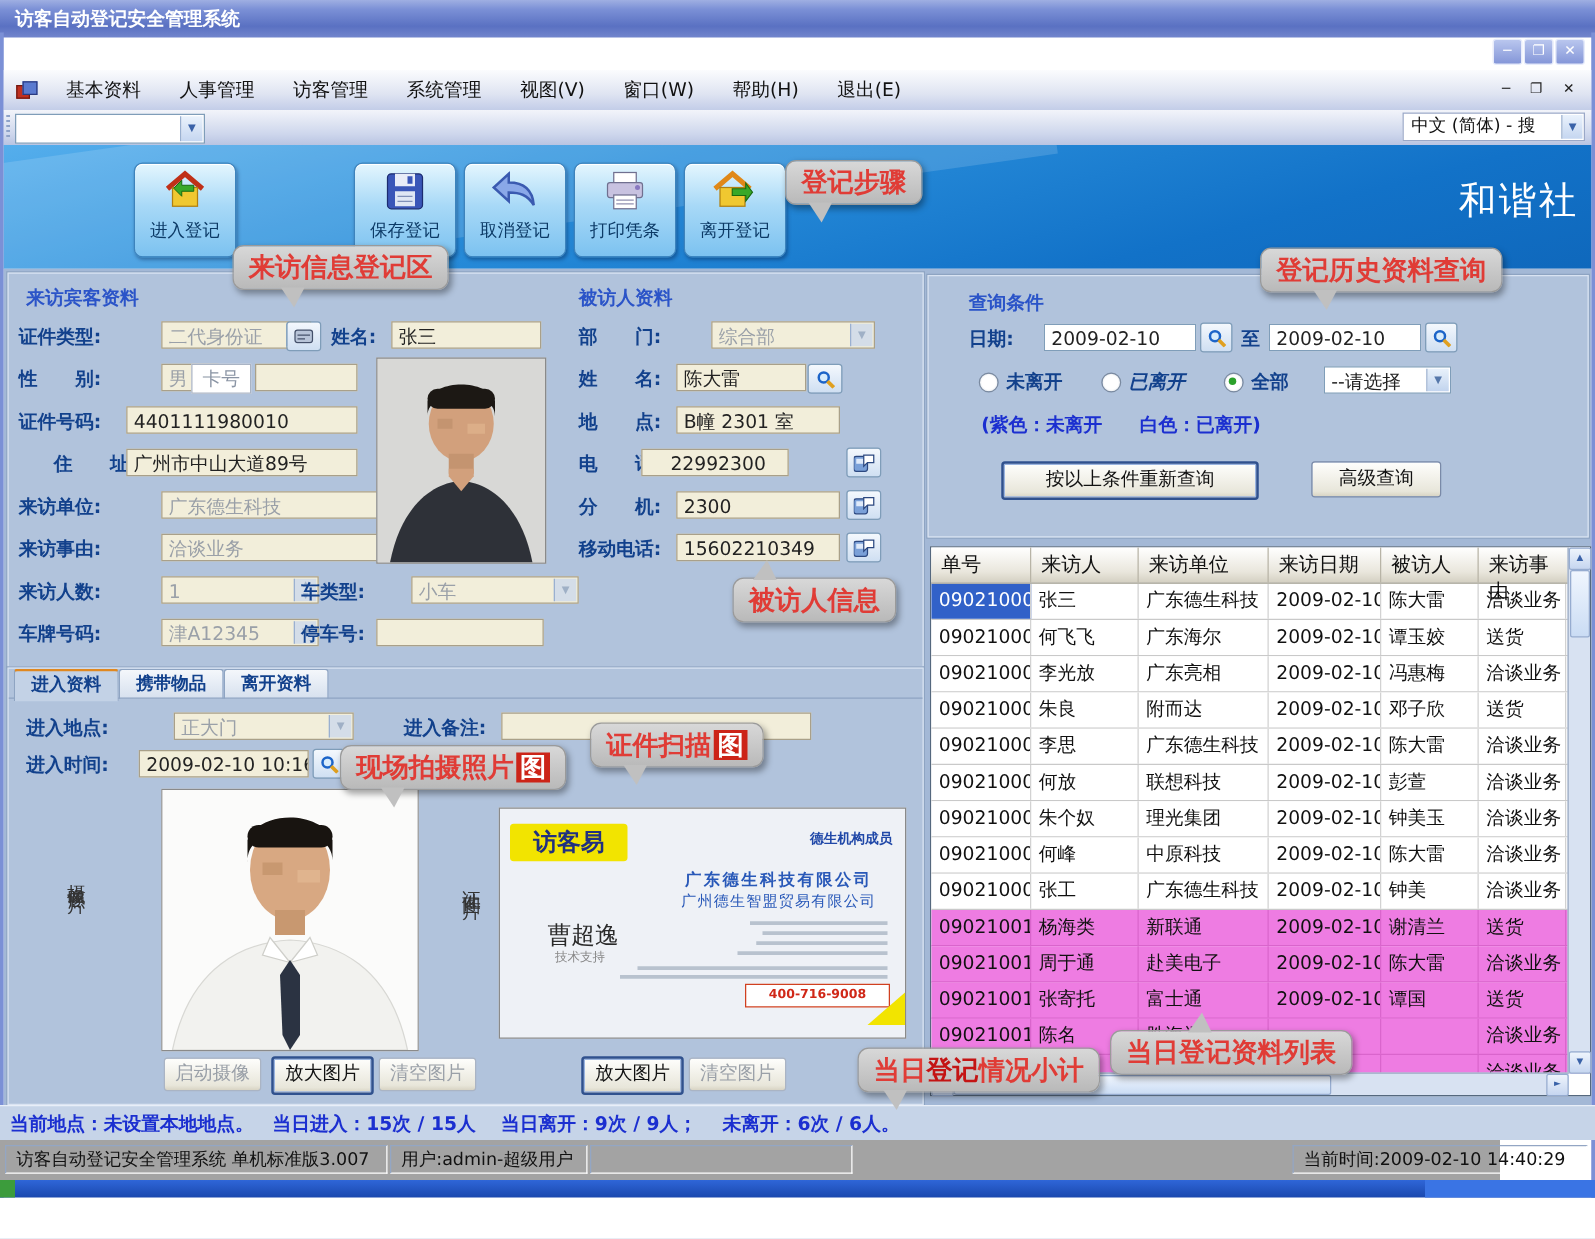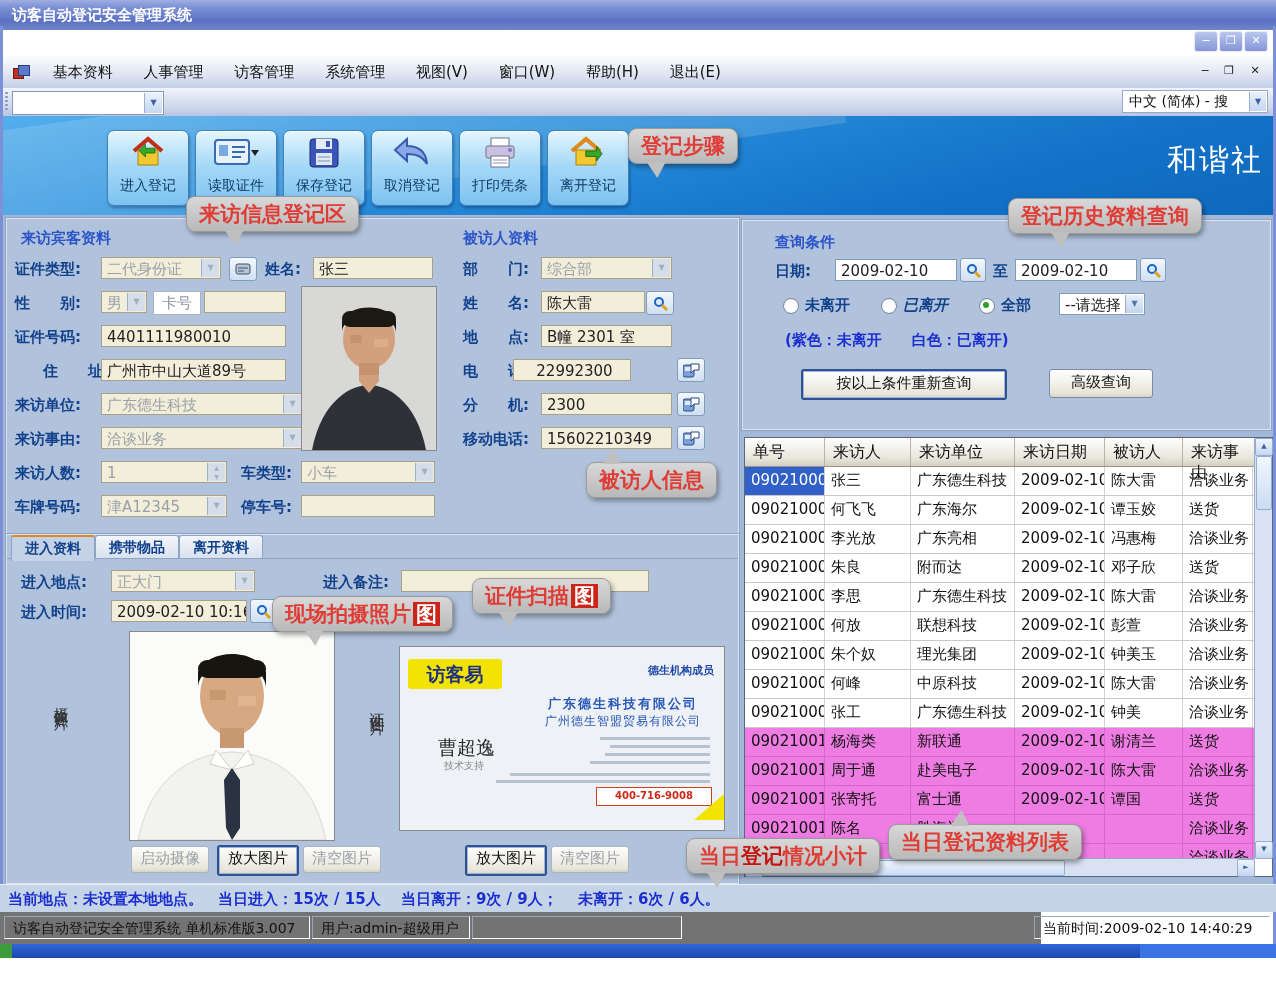--- a/index.html
+++ b/index.html
@@ -42,21 +42,21 @@
   .bigbtn .lb{line-height:20px;}
 
   
   .content{left:3px;top:215px;width:1270px;height:669px;background:#a3b8d6;}
   .panel{position:absolute;background:#b1c3dc;border:1px solid #d9e3f2;box-shadow:0 0 0 1px #8ea4c2;}
   .sect{color:#2b54c8;font-weight:bold;font-size:15px;}
   .lbl{color:#12418c;font-weight:bold;font-size:15px;}
   .inp{background:#f2eeda;border:1px solid #a9a089;height:22px;line-height:22px;font-size:15px;
        padding-left:5px;box-sizing:border-box;color:#222;overflow:hidden;white-space:nowrap;}
   .inp.white{background:#fff;border:1px solid #7f9db9;}
-  .inp.dis{color:#9aa0a8;}
+  .inp.dis{color:#9aa0a8;margin-left:28px;}
   .cmbbtn{position:absolute;right:1px;top:1px;bottom:1px;width:17px;
     background:linear-gradient(#e8f1fb,#c2d4ee);border-left:1px solid #9ab0d0;color:#5577aa;
     font-size:8px;text-align:center;line-height:18px;}
   .cmbbtn.dis{color:#9fb0c6;background:#d4dde8;}
   .sq{position:absolute;width:26px;height:22px;background:linear-gradient(#f4f8fd,#cfdff2);
     border:1px solid #7f9db9;border-radius:3px;display:flex;align-items:center;justify-content:center;}
   .radio{display:inline-flex;align-items:center;gap:6px;color:#12418c;font-weight:bold;font-size:15px;}
   .rdot{width:14px;height:14px;border-radius:50%;background:radial-gradient(#fff 55%,#cdd4dc);border:1px solid #7a8aa0;position:relative;}
   .radio.on .rdot:after{content:"";position:absolute;left:3px;top:3px;width:6px;height:6px;border-radius:50%;background:#2ba12b;}
   .xpbtn{background:linear-gradient(#fefefc,#e8e6da 85%,#d8d4c4);border:1px solid #7a8aa8;border-radius:3px;
@@ -95,21 +95,21 @@
   .co .hl{background:#cc2418;color:#fff;padding:0 3px;margin-left:2px;}
   .co .bd{color:#c41414;font-weight:900;}
   .tail-d{position:absolute;bottom:-15px;left:16px;width:0;height:0;border-style:solid;
     border-width:16px 5px 0 14px;border-color:#c0c0c0 transparent transparent transparent;transform:skew(-12deg);}
   .tail-u{position:absolute;top:-15px;left:22px;width:0;height:0;border-style:solid;
     border-width:0 5px 16px 14px;border-color:transparent transparent #c0c0c0 transparent;transform:skew(10deg);}
 
   
   .sumline{left:0;top:884px;width:1276px;height:28px;background:#c6d4e8;border-top:1px solid #e8eef8;
     color:#1b2fd0;font-weight:bold;font-size:15px;line-height:28px;padding-left:8px;box-sizing:border-box;}
-  .statusbar{left:0;top:912px;width:1041px;height:32px;background:#737373;}
+  .statusbar{left:0;top:912px;width:1200px;height:32px;background:#a3a3a3;}
   .seg{position:absolute;top:4px;height:23px;border:1px solid;border-color:#93a6c4 #fff #fff #93a6c4;
     font-size:14px;line-height:22px;padding-left:8px;box-sizing:border-box;color:#111;}
   .bluestrip{left:0;top:944px;width:1276px;height:14px;background:linear-gradient(#2f66d8,#1a48ae);}
 
   .vlabel{writing-mode:vertical-rl;color:#333;font-size:15px;letter-spacing:3px;}
   .photo-frame{position:absolute;background:#fff;border:1px solid #8a8a8a;}
 </style>
 </head>
 <body>
 
@@ -157,33 +157,20 @@
   <div class="abs bigbtn" style="left:104px;">
     <div class="ic">
       <svg width="38" height="36" viewBox="0 0 38 36">
           <path d="M5 16 L19 4 L33 16" fill="none" stroke="#c03018" stroke-width="4"></path>
           <rect x="9" y="15" width="20" height="15" fill="#f0c830" stroke="#b08010"></rect>
           <path d="M30 24 L18 24 L18 19 L10 27 L18 35 L18 30 L30 30 Z" fill="#38a828" stroke="#1a6a10" transform="translate(2,-6) scale(.8)"></path>
         </svg>
     </div>
     <div class="lb">进入登记</div>
   </div>
-  <div class="abs bigbtn" style="left:192px;">
-    <div class="ic">
-      <svg width="46" height="34" viewBox="0 0 46 34">
-          <rect x="2" y="4" width="34" height="24" rx="3" fill="#e8f2fc" stroke="#3a6ab0" stroke-width="2"></rect>
-          <rect x="6" y="9" width="9" height="11" fill="#7aa8e0"></rect>
-          <line x1="19" y1="11" x2="32" y2="11" stroke="#3a6ab0" stroke-width="2"></line>
-          <line x1="19" y1="16" x2="32" y2="16" stroke="#3a6ab0" stroke-width="2"></line>
-          <line x1="19" y1="21" x2="28" y2="21" stroke="#3a6ab0" stroke-width="2"></line>
-          <path d="M38 14 l8 0 l-4 6 z" fill="#222"></path>
-        </svg>
-    </div>
-    <div class="lb">读取证件</div>
-  </div>
   <div class="abs bigbtn" style="left:280px;">
     <div class="ic">
       <svg width="34" height="34" viewBox="0 0 34 34">
           <rect x="3" y="3" width="28" height="28" rx="3" fill="#3a56b8" stroke="#1c2c70"></rect>
           <rect x="9" y="3" width="16" height="10" fill="#e8ecf8"></rect>
           <rect x="19" y="5" width="4" height="6" fill="#3a56b8"></rect>
           <rect x="9" y="17" width="16" height="12" fill="#dfe6f4"></rect>
           <line x1="11" y1="21" x2="23" y2="21" stroke="#8090b8"></line>
           <line x1="11" y1="25" x2="23" y2="25" stroke="#8090b8"></line>
         </svg>
@@ -361,21 +348,21 @@
       <span>未离开</span>
     </div>
   <div class="abs radio" style="left:138px;top:75px;font-style:italic;">
     <span class="rdot"></span>
       <span>已离开</span>
     </div>
   <div class="abs radio on" style="left:236px;top:75px;">
     <span class="rdot"></span>
       <span>全部</span>
     </div>
-  <div class="abs inp white" style="left:316px;top:72px;width:86px;">
+  <div class="abs inp white" style="left:316px;top:72px;width:102px;">
     <span>--请选择</span><span class="cmbbtn">▼</span></div>
 
   <div class="abs" style="left:42px;top:110px;color:#1b2fd0;font-weight:bold;font-size:15px;">(紫色：未离开　　白色：已离开)</div>
 
   <div class="abs xpbtn primary" style="left:58px;top:148px;width:202px;height:27px;line-height:24px;">按以上条件重新查询</div>
   <div class="abs xpbtn" style="left:306px;top:148px;width:102px;height:27px;line-height:25px;">高级查询</div>
 </div>
 
 <div class="abs tblwrap" style="left:744px;top:437px;">
   <div class="thead">

